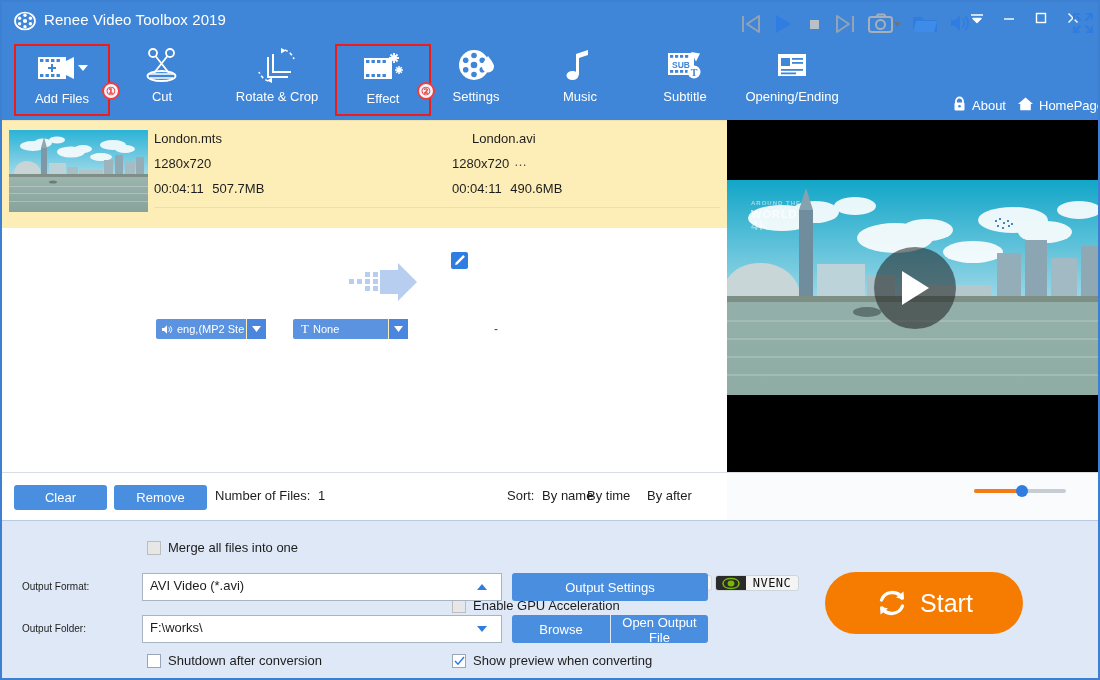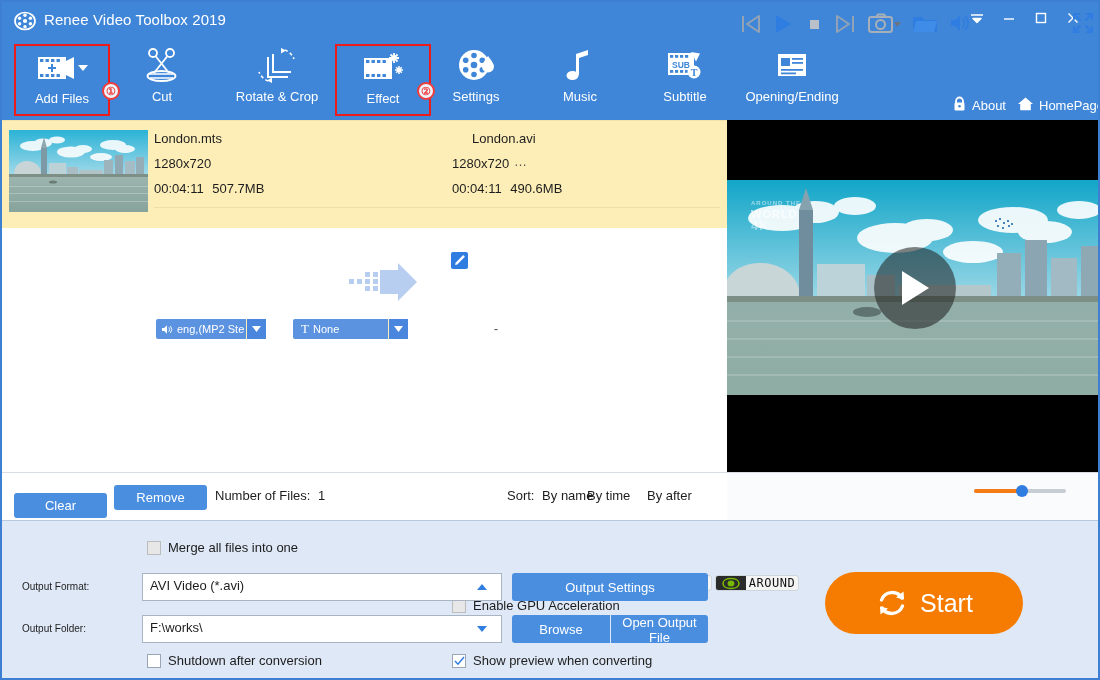--- a/index.html
+++ b/index.html
@@ -505,21 +505,21 @@
               <path d="M0 0h9L4.5 6z" fill="#fff"></path>
             </svg>
         </span>
       </div>
 
       <span class="dash">-</span>
     </div>
   </div>
 
   <div class="listfoot">
-    <button class="btn-blue" style="left:12px; top:20px; width:93px; height:25px;">Clear</button>
+    <button class="btn-blue" style="left:12px; top:12px; width:93px; height:25px;">Clear</button>
     <button class="btn-blue" style="left:112px; top:12px; width:93px; height:25px;">Remove</button>
   </div>
   <div class="nfiles">
     <span>Number of Files:</span>
     <span style="margin-left:4px">1</span>
   </div>
   <div class="sortlbl">
     <span>Sort:</span>
     <span style="margin-left:4px">By name</span>
   </div>
@@ -667,21 +667,21 @@
     </span>
     <span class="gtxt">CUDA</span>
   </div>
   <div class="gpubadge" style="left:713px;">
     <span class="nv">
       <svg width="22" height="15" viewBox="0 0 22 15">
         <path d="M3 7.5c0-3 3.5-5 8-5s8 2 8 5-3.5 5-8 5-8-2-8-5z" fill="none" stroke="#76b900" stroke-width="1.6"></path>
         <ellipse cx="11" cy="7.5" rx="3.4" ry="3" fill="#76b900"></ellipse>
       </svg>
     </span>
-    <span class="gtxt">AROUND</span>
+    <span class="gtxt">NVENC</span>
   </div>
 
   <div class="flabel" style="top:579px;">Output Format:</div>
   <div class="finput" style="top:571px;">AVI Video (*.avi)</div>
   <span class="fcaret" style="left:472px; top:577px;">
     <svg width="16" height="16" viewBox="0 0 16 16">
         <path d="M8 5l5 6H3z" fill="#2f7de1"></path>
       </svg>
   </span>
   <button class="btn-blue" style="left:510px; top:571px; width:196px; height:28px; font-size:13px;">Output Settings</button>

